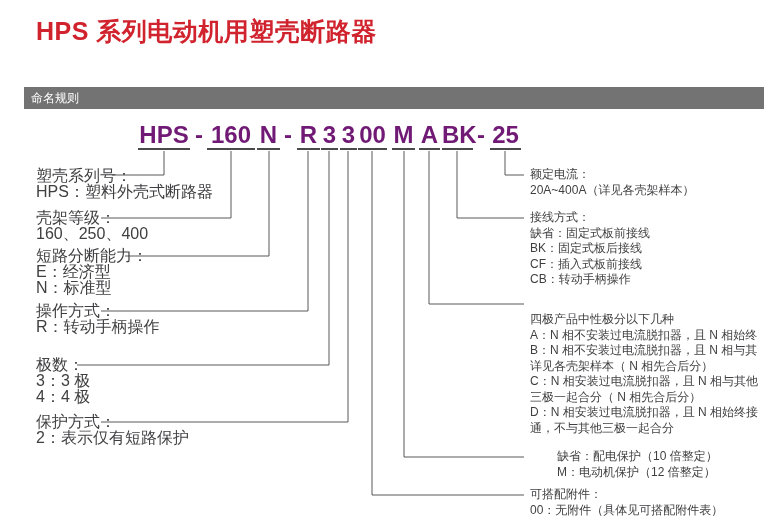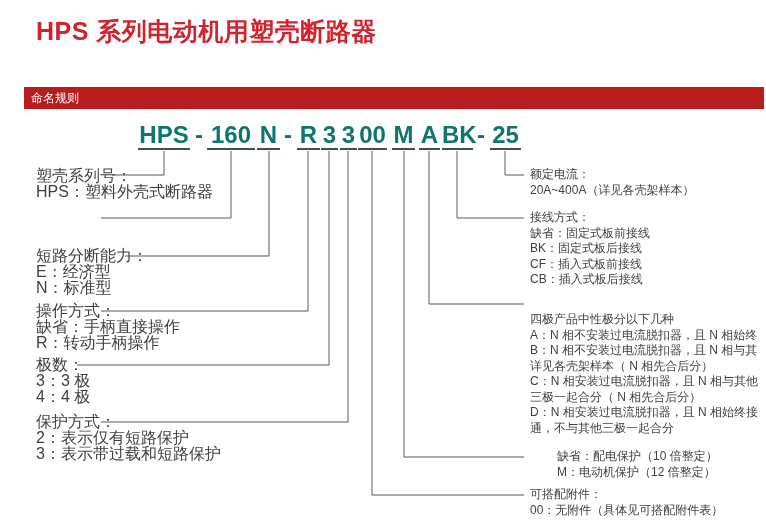--- a/index.html
+++ b/index.html
@@ -12,28 +12,28 @@
   .abs{position:absolute;}
   
   .doc-title{
     left:36px;top:17px;
     font-size:25px;font-weight:bold;color:#d0232d;
     letter-spacing:0.5px;white-space:nowrap;line-height:28px;
   }
   
   .section-bar{
     left:24px;top:87px;width:742px;height:22px;
-    background:#b91c1c;color:#ffffff;
+    background:#737373;color:#ffffff;
     font-size:12px;line-height:22px;padding-left:7px;
     box-sizing:border-box;
   }
   
   .seg{
     top:122px;height:26px;
-    font-size:24px;font-weight:bold;color:#0f766e;
+    font-size:24px;font-weight:bold;color:#701a75;
     text-align:center;line-height:26px;white-space:nowrap;
   }
   .seg.u{border-bottom:2px solid #4a4a4c;}
   
   .lblock{font-size:16px;line-height:16px;white-space:nowrap;}
   .rblock{font-size:12px;line-height:15.5px;white-space:nowrap;}
   .lblock div,.rblock div{white-space:nowrap;}
   svg.connectors{position:absolute;left:0;top:0;pointer-events:none;}
 </style>
 </head>
@@ -73,51 +73,53 @@
     <polyline points="457,151 457,218 524,218"></polyline>
     <polyline points="429,151 429,304 524,304"></polyline>
     <polyline points="404,151 404,457 524,457"></polyline>
     <polyline points="372,151 372,495 524,495"></polyline>
   </svg>
 
   <div class="abs lblock" style="left:36px;top:168px;">
     <div>塑壳系列号：</div>
     <div>HPS：塑料外壳式断路器</div>
   </div>
+  <div class="abs lblock" style="left:36px;top:210px;">
+    <div>壳架等级：</div>
+    <div>160、250、400</div>
+  </div>
   <div class="abs lblock" style="left:36px;top:248px;">
     <div>短路分断能力：</div>
     <div>E：经济型</div>
     <div>N：标准型</div>
   </div>
   <div class="abs lblock" style="left:36px;top:303px;">
     <div>操作方式：</div>
-    <div>缺省：手柄直接操作</div>
     <div>R：转动手柄操作</div>
   </div>
   <div class="abs lblock" style="left:36px;top:357px;">
     <div>极数：</div>
     <div>3：3 极</div>
     <div>4：4 极</div>
   </div>
   <div class="abs lblock" style="left:36px;top:414px;">
     <div>保护方式：</div>
     <div>2：表示仅有短路保护</div>
-    <div>3：表示带过载和短路保护</div>
   </div>
 
   <div class="abs rblock" style="left:530px;top:167px;">
     <div>额定电流：</div>
     <div>20A~400A（详见各壳架样本）</div>
   </div>
   <div class="abs rblock" style="left:530px;top:210px;">
     <div>接线方式：</div>
     <div>缺省：固定式板前接线</div>
     <div>BK：固定式板后接线</div>
     <div>CF：插入式板前接线</div>
-    <div>CB：插入式板后接线</div>
+    <div>CB：转动手柄操作</div>
   </div>
   <div class="abs rblock" style="left:530px;top:312px;">
     <div>四极产品中性极分以下几种</div>
     <div>A：N 相不安装过电流脱扣器，且 N 相始终</div>
     <div>B：N 相不安装过电流脱扣器，且 N 相与其</div>
     <div>详见各壳架样本（ N 相先合后分）</div>
     <div>C：N 相安装过电流脱扣器，且 N 相与其他</div>
     <div>三极一起合分（ N 相先合后分）</div>
     <div>D：N 相安装过电流脱扣器，且 N 相始终接</div>
     <div>通，不与其他三极一起合分</div>

